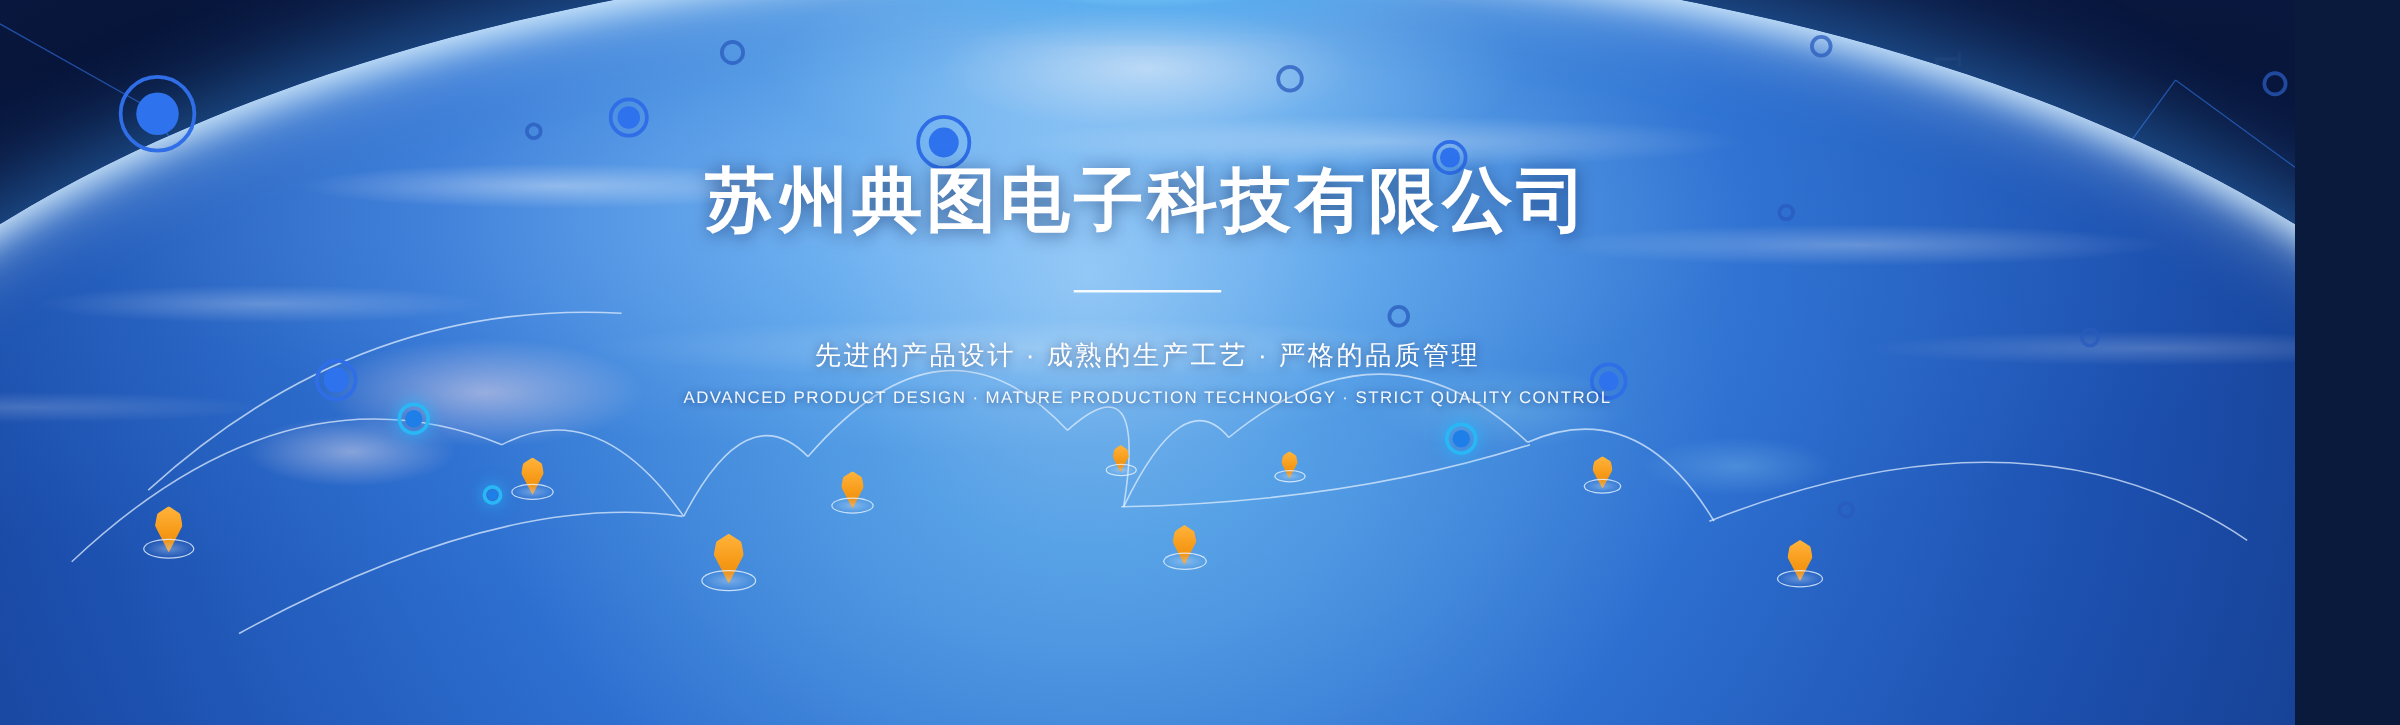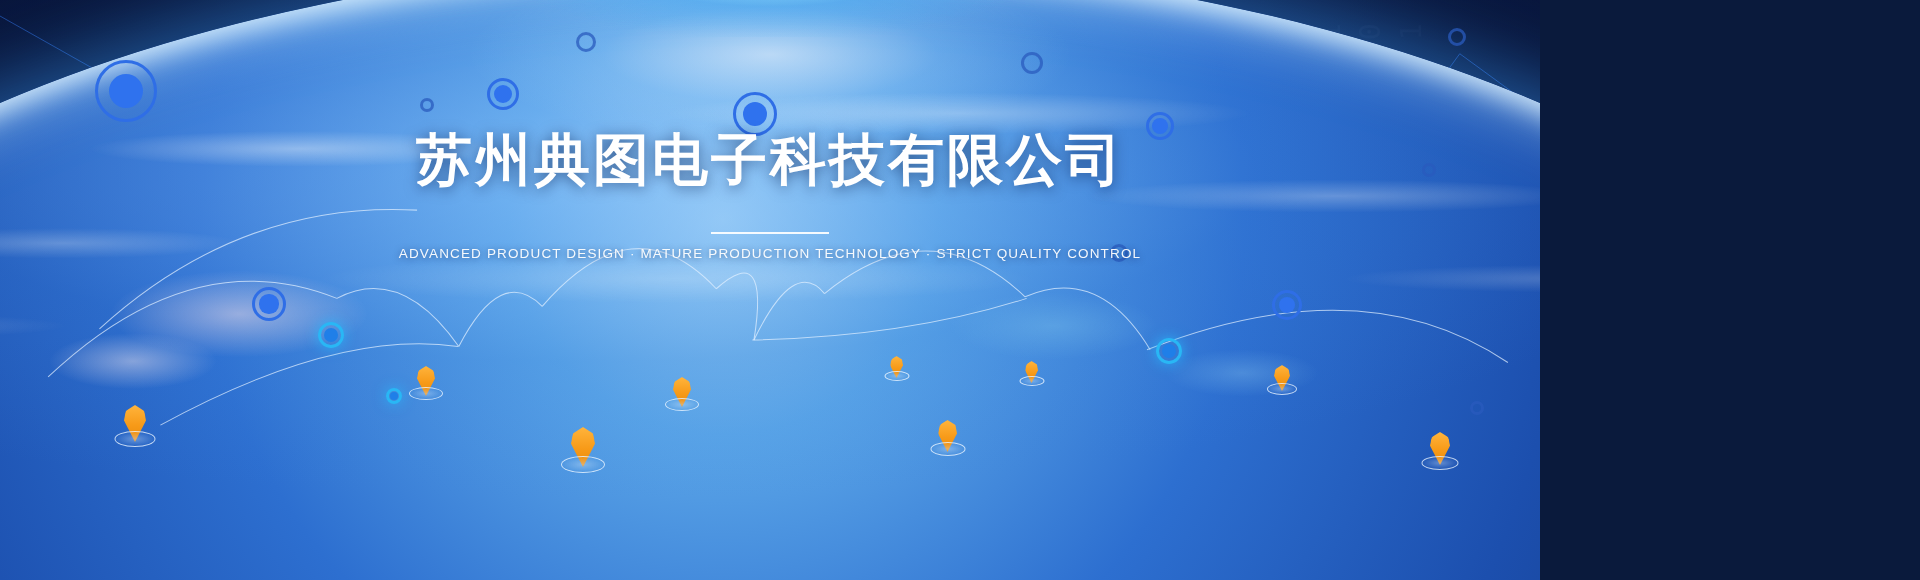--- a/index.html
+++ b/index.html
@@ -3,21 +3,21 @@
 <meta charset="utf-8">
 <title>Company Banner</title>
 <style>
   html, body {
     margin: 0;
     padding: 0;
     background: #0a1a3c;
   }
   #banner {
     position: relative;
-    width: 1540px;
+    width: 1836px;
     height: 580px;
     overflow: hidden;
     font-family: "Liberation Sans", "DejaVu Sans", sans-serif;
     background: #0c4a6e;
   }
 
   
   .layer { position: absolute; inset: 0; }
 
   #bg-base {
@@ -365,16 +365,17 @@
       </div>
       <div class="pin" style="left: 1430px; top: 432px; width: 20px; height: 38px;">
         <span class="drop" style="width:20px;height:33px;"></span>
         <span class="halo" style="width:35px;height:12px;"></span>
       </div>
     </div>
 
   <div id="text-block">
     <h1 id="company-title">苏州典图电子科技有限公司</h1>
     <div id="title-divider"></div>
+    <p id="tagline-cn">先进的产品设计 · 成熟的生产工艺 · 严格的品质管理</p>
     <p id="tagline-en">ADVANCED PRODUCT DESIGN  ·  MATURE PRODUCTION TECHNOLOGY  ·  STRICT QUALITY CONTROL</p>
   </div>
 
 </div>
 
 </body></html>

